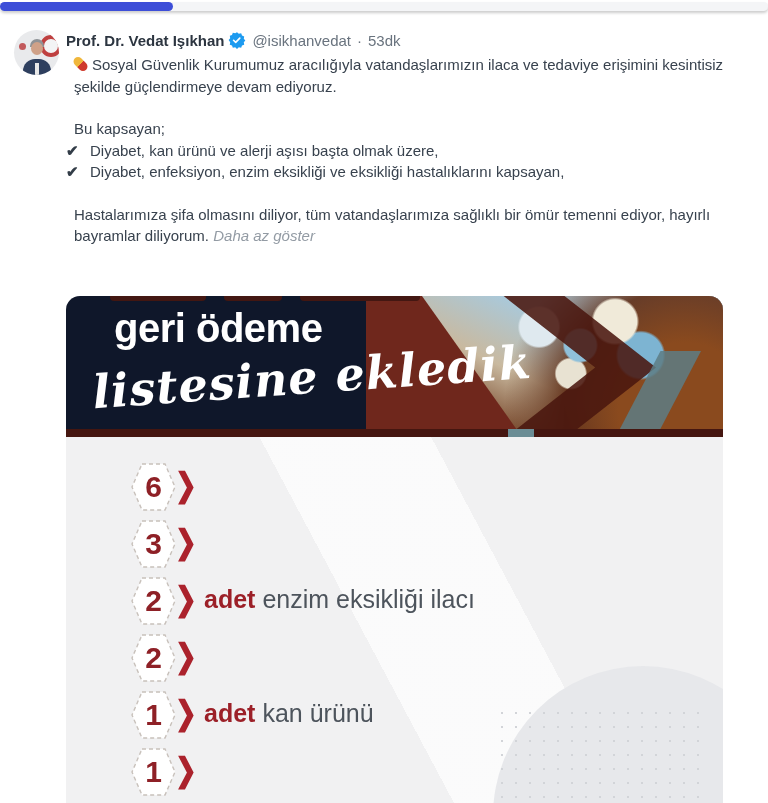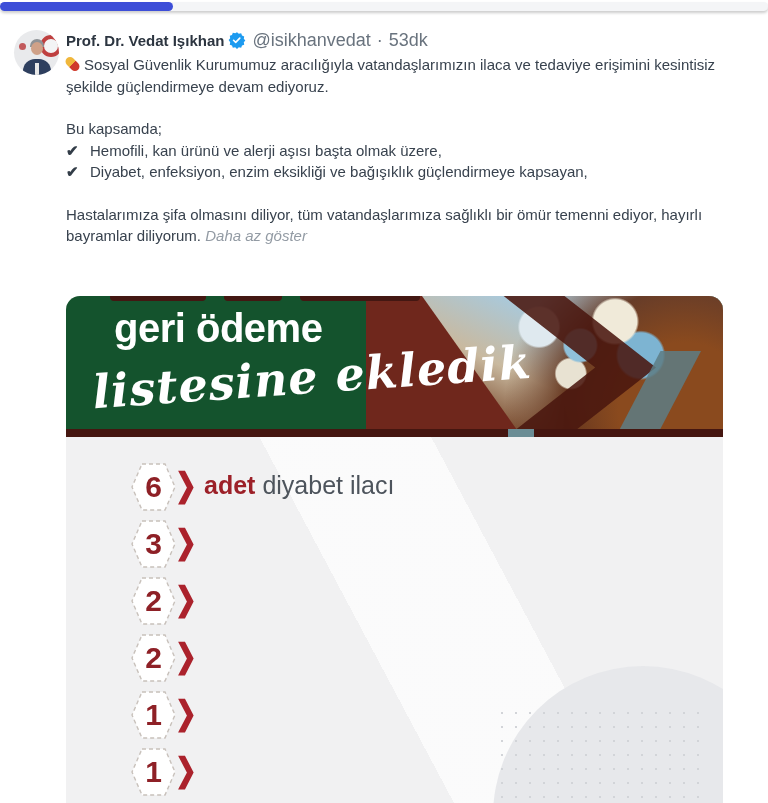--- a/index.html
+++ b/index.html
@@ -48,24 +48,24 @@
   .avatar .shirt {
     position:absolute; left:21px; bottom:0px; width:4px; height:12px;
     background:#e8e8e8;
   }
 
   .tweet-content { position:absolute; left:66px; top:30px; width:678px; }
 
   .head-line { display:flex; align-items:center; gap:4px; height:20px; margin-bottom:4px; }
   .author-name { font-weight:bold; font-size:15px; color:#2c3540; }
   .verified-badge { width:18px; height:18px; flex:0 0 auto; }
-  .author-meta { font-size:18px; color:#69737e; margin-left:2px; }
+  .author-meta { font-size:15px; color:#69737e; margin-left:2px; }
 
   .tweet-text { font-size:15px; line-height:21.5px; color:#38424e; }
-  .tweet-text p { margin:0 0 21px 0; }
+  .tweet-text p { margin:0 0 21px 8px; }
   .tweet-text p.tight { margin-bottom:0; }
 
   .pill-emoji {
     display:inline-block; width:9px; height:16px; border-radius:5px;
     background:linear-gradient(180deg,#f0b73c 50%, #cf3a2c 50%);
     transform:rotate(-45deg); margin:0 7px 0 2px; vertical-align:-2px;
   }
   .check-row { display:flex; }
   .check-glyph { width:24px; flex:0 0 auto; color:#333d48; font-weight:bold; }
   .keycap {
@@ -74,21 +74,21 @@
     text-align:center; line-height:17px; vertical-align:-2.5px; margin:0 3px;
   }
   .show-less { color:#939ba4; font-style:italic; text-decoration:none; }
 
   
   .embed {
     position:absolute; left:66px; top:296px; width:657px; height:520px;
     border-radius:14px 14px 0 0; overflow:hidden; background:#f2f2f3;
   }
   .embed-header { position:absolute; left:0; top:0; width:657px; height:171px;
-    background:#14532d; overflow:hidden; }
+    background:#0f172a; overflow:hidden; }
   .cutoff-strip { position:absolute; top:-3px; left:44px; display:flex; gap:18px; }
   .cutoff-strip span { display:inline-block; height:8px; background:#431712; border-radius:0 0 4px 4px; }
   .cutoff-strip span:nth-child(1){ width:96px; }
   .cutoff-strip span:nth-child(2){ width:58px; }
   .cutoff-strip span:nth-child(3){ width:120px; }
 
   .embed-title1 {
     position:absolute; left:48px; top:10px; font-size:40px; font-weight:bold;
     color:#ffffff; letter-spacing:-0.5px;
   }
@@ -184,31 +184,31 @@
       <path fill="none" stroke="#ffffff" stroke-width="2" stroke-linecap="round" stroke-linejoin="round" d="M6.8 11.3l2.6 2.6 5-5.2"></path>
     </svg>
     <span class="author-meta"><span>@isikhanvedat</span></span>
     <span class="author-meta">·</span>
     <span class="author-meta">53dk</span>
   </div>
 
   <div class="tweet-text">
     <p><span class="pill-emoji"></span><span>Sosyal Güvenlik Kurumumuz aracılığıyla vatandaşlarımızın ilaca ve tedaviye erişimini kesintisiz şekilde güçlendirmeye devam ediyoruz.</span></p>
 
-    <p class="tight">Bu kapsamda;</p>
+    <p class="tight">Bu kapsayan;</p>
     <div>
 
         <div class="check-row">
           <span class="check-glyph">✔</span>
-          <span>Hemofili, kan ürünü ve alerji aşısı başta olmak üzere,</span>
+          <span>Diyabet, kan ürünü ve alerji aşısı başta olmak üzere,</span>
         </div>
 
         <div class="check-row">
           <span class="check-glyph">✔</span>
-          <span>Diyabet, enfeksiyon, enzim eksikliği ve bağışıklık güçlendirmeye kapsayan,</span>
+          <span>Diyabet, enfeksiyon, enzim eksikliği ve eksikliği hastalıklarını kapsayan,</span>
         </div>
 
     </div>
     <p></p>
 
 
     <p><span>Hastalarımıza şifa olmasını diliyor, tüm vatandaşlarımıza sağlıklı bir ömür temenni ediyor, hayırlı bayramlar diliyorum.</span>
       <a href="#" class="show-less">Daha az göster</a></p>
   </div>
 </div>
@@ -238,61 +238,62 @@
     <div class="med-list">
 
         <div class="med-row">
           <div class="hex-badge">
             <svg viewBox="0 0 47 50">
               <polygon points="12,2 35,2 45,25 35,48 12,48 2,25" fill="#ffffff" stroke="#c8c1bb" stroke-width="1.4" stroke-dasharray="4 3"></polygon>
             </svg>
             <span class="hex-num">6</span>
           </div>
           <span class="row-chevron">❯</span>
-          <span class="row-text"><b>adet</b><span>diyabet ilacı</span></span>
         </div>
 
         <div class="med-row">
           <div class="hex-badge">
             <svg viewBox="0 0 47 50">
               <polygon points="12,2 35,2 45,25 35,48 12,48 2,25" fill="#ffffff" stroke="#c8c1bb" stroke-width="1.4" stroke-dasharray="4 3"></polygon>
             </svg>
             <span class="hex-num">3</span>
           </div>
           <span class="row-chevron">❯</span>
         </div>
 
         <div class="med-row">
           <div class="hex-badge">
             <svg viewBox="0 0 47 50">
               <polygon points="12,2 35,2 45,25 35,48 12,48 2,25" fill="#ffffff" stroke="#c8c1bb" stroke-width="1.4" stroke-dasharray="4 3"></polygon>
             </svg>
             <span class="hex-num">2</span>
           </div>
           <span class="row-chevron">❯</span>
+          <span class="row-text"><b>adet</b><span>enzim eksikliği ilacı</span></span>
         </div>
 
         <div class="med-row">
           <div class="hex-badge">
             <svg viewBox="0 0 47 50">
               <polygon points="12,2 35,2 45,25 35,48 12,48 2,25" fill="#ffffff" stroke="#c8c1bb" stroke-width="1.4" stroke-dasharray="4 3"></polygon>
             </svg>
             <span class="hex-num">2</span>
           </div>
           <span class="row-chevron">❯</span>
         </div>
 
         <div class="med-row">
           <div class="hex-badge">
             <svg viewBox="0 0 47 50">
               <polygon points="12,2 35,2 45,25 35,48 12,48 2,25" fill="#ffffff" stroke="#c8c1bb" stroke-width="1.4" stroke-dasharray="4 3"></polygon>
             </svg>
             <span class="hex-num">1</span>
           </div>
           <span class="row-chevron">❯</span>
+          <span class="row-text"><b>adet</b><span>kan ürünü</span></span>
         </div>
 
         <div class="med-row">
           <div class="hex-badge">
             <svg viewBox="0 0 47 50">
               <polygon points="12,2 35,2 45,25 35,48 12,48 2,25" fill="#ffffff" stroke="#c8c1bb" stroke-width="1.4" stroke-dasharray="4 3"></polygon>
             </svg>
             <span class="hex-num">1</span>
           </div>
           <span class="row-chevron">❯</span>

